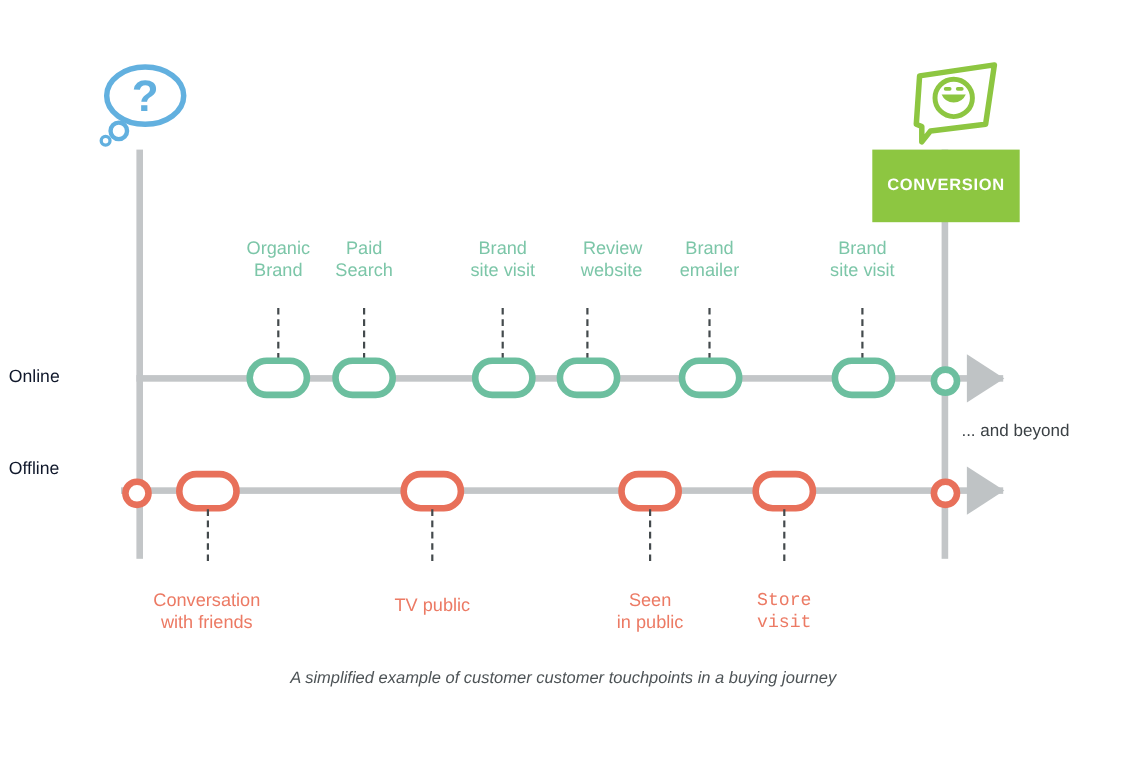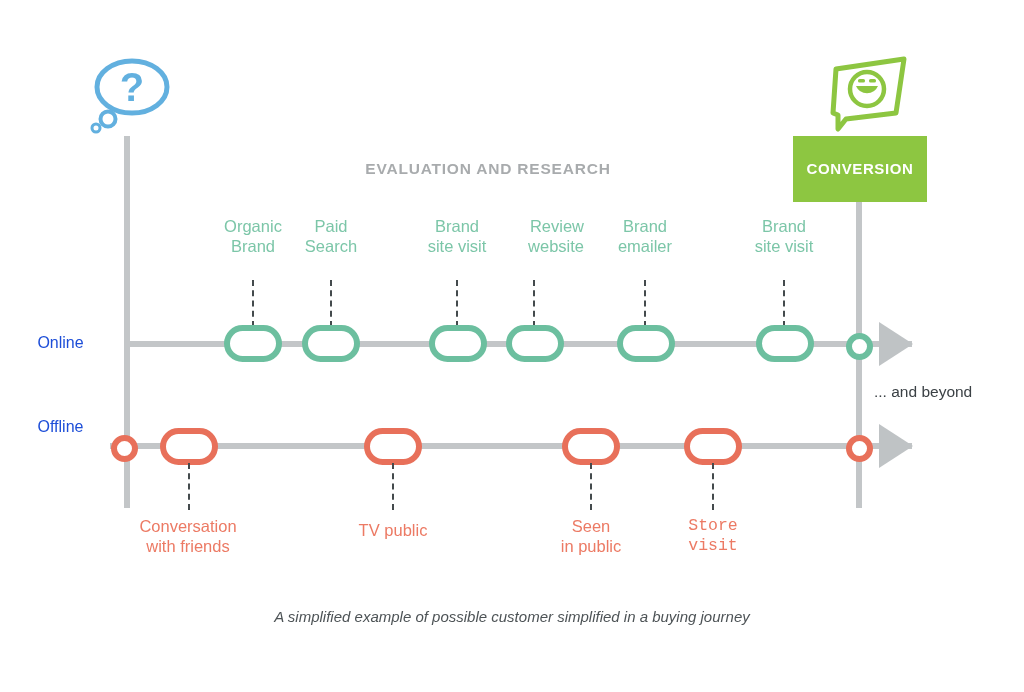--- a/index.html
+++ b/index.html
@@ -82,26 +82,26 @@
   }
 
   
   .tp-label {
     text-align: center;
     line-height: 1.22;
     font-size: 16.5px;
     white-space: pre-line;
   }
   .tp-label-online { color: #7cc6a8; }
-  .tp-label-offline { color: #ec7a64; }
+  .tp-label-offline { color: #ec7a64; margin-top: 20px; }
 
   .row-label {
     font-size: 16px;
-    color: #1d4ed8;
-    text-align: center;
+    color: #0f172a;
+    text-align: left;
   }
 
   .section-title {
     font-size: 15.5px;
     font-weight: bold;
     color: #a8abad;
     letter-spacing: 0.8px;
     text-align: center;
   }
 
@@ -141,21 +141,20 @@
 
   <div class="abs" style="left:879px; top:424px; width:34px; height:44px;">
     <svg width="34" height="44" viewBox="0 0 34 44">
       <polygon points="0,0 34,22 0,44" fill="#bfc3c5"></polygon>
     </svg>
   </div>
 
   <div class="abs row-label" style="left:8px; top:334px; width:105px;">Online</div>
   <div class="abs row-label" style="left:8px; top:418px; width:105px;">Offline</div>
 
-  <div class="abs section-title" style="left:338px; top:160px; width:300px;">EVALUATION AND RESEARCH</div>
 
   <div class="abs" style="left:88px; top:55px; width:92px; height:82px;">
     <svg width="92" height="82" viewBox="0 0 92 82">
       <ellipse cx="44" cy="32" rx="35" ry="26" fill="none" stroke="#62b0df" stroke-width="5"></ellipse>
       <text x="44" y="46" font-family="Liberation Sans, sans-serif" font-size="40" font-weight="bold" fill="#62b0df" text-anchor="middle">?</text>
       <circle cx="20" cy="64" r="7.5" fill="none" stroke="#62b0df" stroke-width="4"></circle>
       <circle cx="8" cy="73" r="4" fill="none" stroke="#62b0df" stroke-width="3"></circle>
     </svg>
   </div>
 
@@ -222,15 +221,15 @@
 
   <div class="abs capsule capsule-offline" style="left:684px; top:428px; width:58px; height:37px;"></div>
   <div class="abs leader" style="left:712px; top:463px; height:47px;"></div>
   <div class="abs tp-label tp-label-offline" style="left:657px; top:516px; width:112px;font-family:Liberation Mono, monospace;">Store
 visit</div>
 
   <div class="abs node-circle node-offline" style="left:846px; top:435px; width:27px; height:27px;"></div>
 
   <div class="abs beyond-label" style="left:874px; top:383px;">... and beyond</div>
 
-  <div class="abs caption" style="left:0; top:608px;">A simplified example of possible customer simplified in a buying journey</div>
+  <div class="abs caption" style="left:0; top:608px;">A simplified example of customer customer touchpoints in a buying journey</div>
 
 </div>
 
 </body></html>

